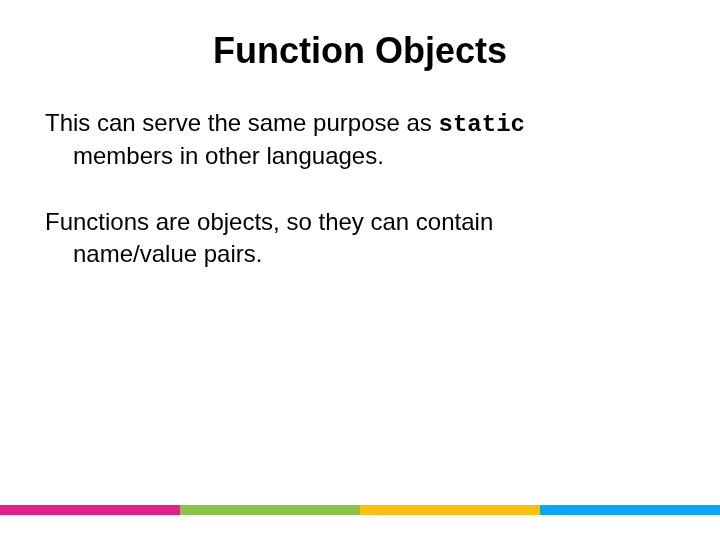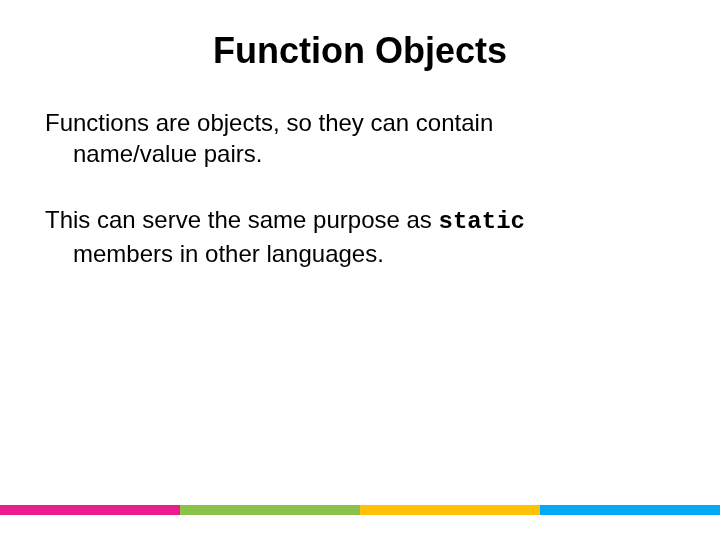--- a/index.html
+++ b/index.html
@@ -60,27 +60,27 @@
     .stripe-yellow { background: #ffc107; }
     .stripe-blue { background: #03a9f4; }
   </style>
 </head>
 <body>
 
 <div class="slide">
   <h1 class="title">Function Objects</h1>
 
   <p class="body-text">
-    <span>Functions are objects, so they can contain</span>
-    <span class="indent">name/value pairs.</span>
+    <span>This can serve the same purpose as </span><span class="code">static</span>
+    <span class="indent">members in other languages.</span>
   </p>
 
   <p class="body-text">
-    <span>This can serve the same purpose as </span><span class="code">static</span>
-    <span class="indent">members in other languages.</span>
+    <span>Functions are objects, so they can contain</span>
+    <span class="indent">name/value pairs.</span>
   </p>
 
   <div class="footer-stripe">
     <div class="stripe-segment stripe-pink"></div>
     <div class="stripe-segment stripe-green"></div>
     <div class="stripe-segment stripe-yellow"></div>
     <div class="stripe-segment stripe-blue"></div>
   </div>
 </div>
 

